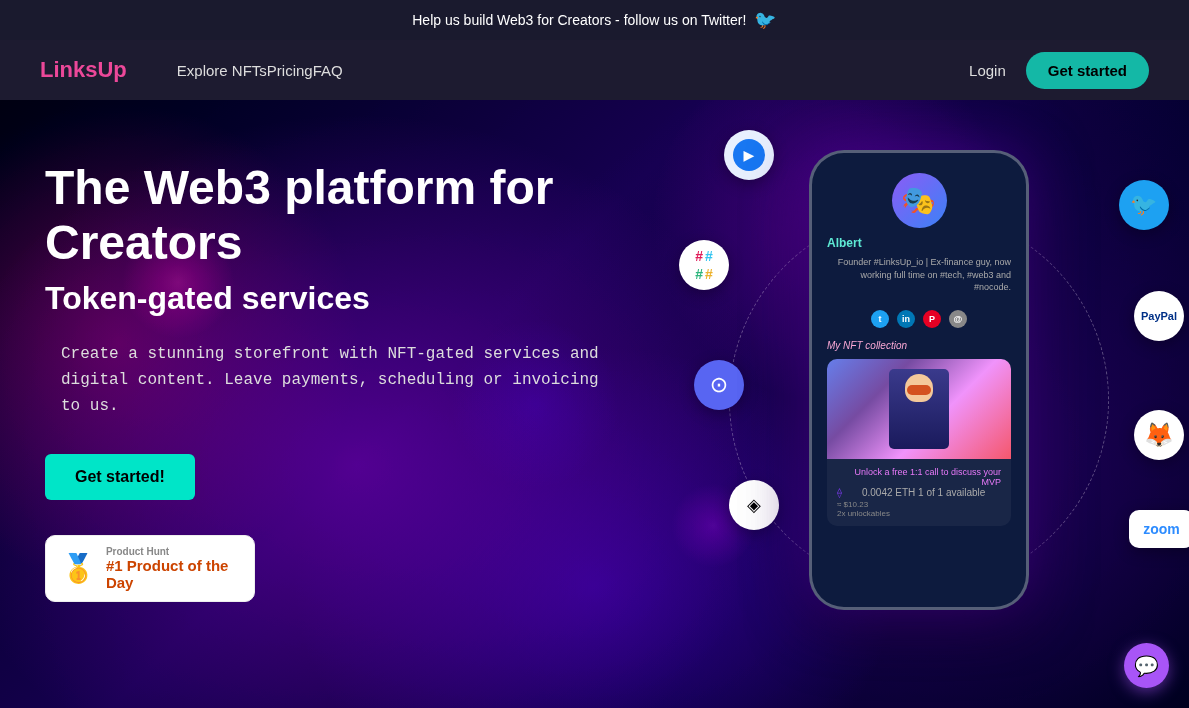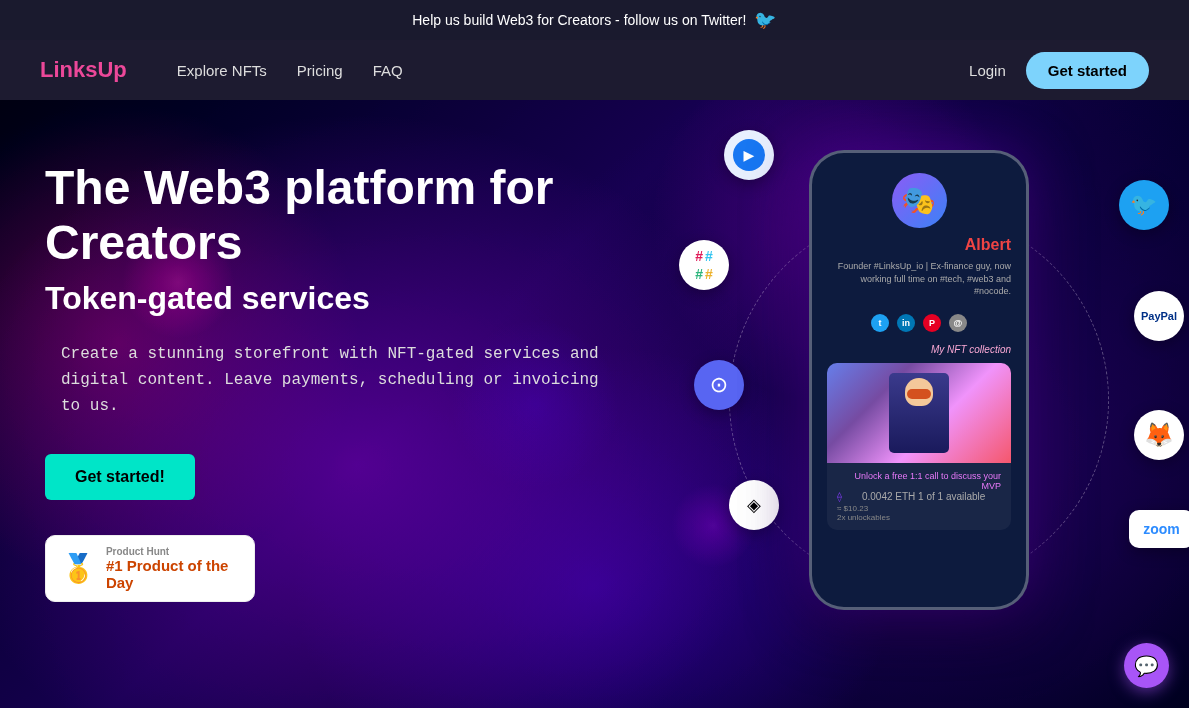--- a/index.html
+++ b/index.html
@@ -34,21 +34,20 @@
       z-index: 10;
     }
     .logo {
       font-size: 22px;
       font-weight: bold;
       margin-right: 50px;
     }
     .logo-links { color: #ec4899; }
     .nav-links {
       display: flex;
-      gap: 30px;
       flex: 1;
       align-items: center;
     }
     .nav-links a {
       color: #ddd;
       text-decoration: none;
       font-size: 15px;
       cursor: pointer;
     }
     .nav-right {
@@ -57,21 +56,21 @@
       gap: 20px;
     }
     .login-btn {
       color: #ddd;
       background: none;
       border: none;
       font-size: 15px;
       cursor: pointer;
     }
     .get-started-btn {
-      background: #7dd3fc;
+      background: #14b8a6;
       color: #000;
       border: none;
       padding: 10px 22px;
       border-radius: 25px;
       font-size: 15px;
       font-weight: bold;
       cursor: pointer;
     }
 
     
@@ -211,23 +210,23 @@
       border-radius: 50%;
       background: linear-gradient(135deg, #8B5CF6, #3B82F6);
       margin: 0 auto 8px;
       display: flex;
       align-items: center;
       justify-content: center;
       font-size: 28px;
     }
 
     .profile-name {
-      text-align: right;
-      color: #ef4444;
-      font-size: 16px;
+      text-align: left;
+      color: #5eead4;
+      font-size: 12px;
       font-weight: bold;
       margin-bottom: 6px;
     }
 
     .profile-bio {
       text-align: right;
       font-size: 9px;
       color: #aaa;
       line-height: 1.4;
       margin-bottom: 16px;
@@ -252,21 +251,20 @@
     .soc-twitter { background: #1da1f2; color: #fff; }
     .soc-linkedin { background: #0077b5; color: #fff; }
     .soc-pinterest { background: #e60023; color: #fff; }
     .soc-email { background: #888; color: #fff; }
 
     .nft-section-label {
       color: #f9a8d4;
       font-size: 10px;
       margin-bottom: 8px;
       font-style: italic;
-      text-align: right;
     }
 
     .nft-card {
       background: rgba(255,255,255,0.05);
       border-radius: 10px;
       overflow: hidden;
     }
 
     .nft-image {
       width: 100%;

